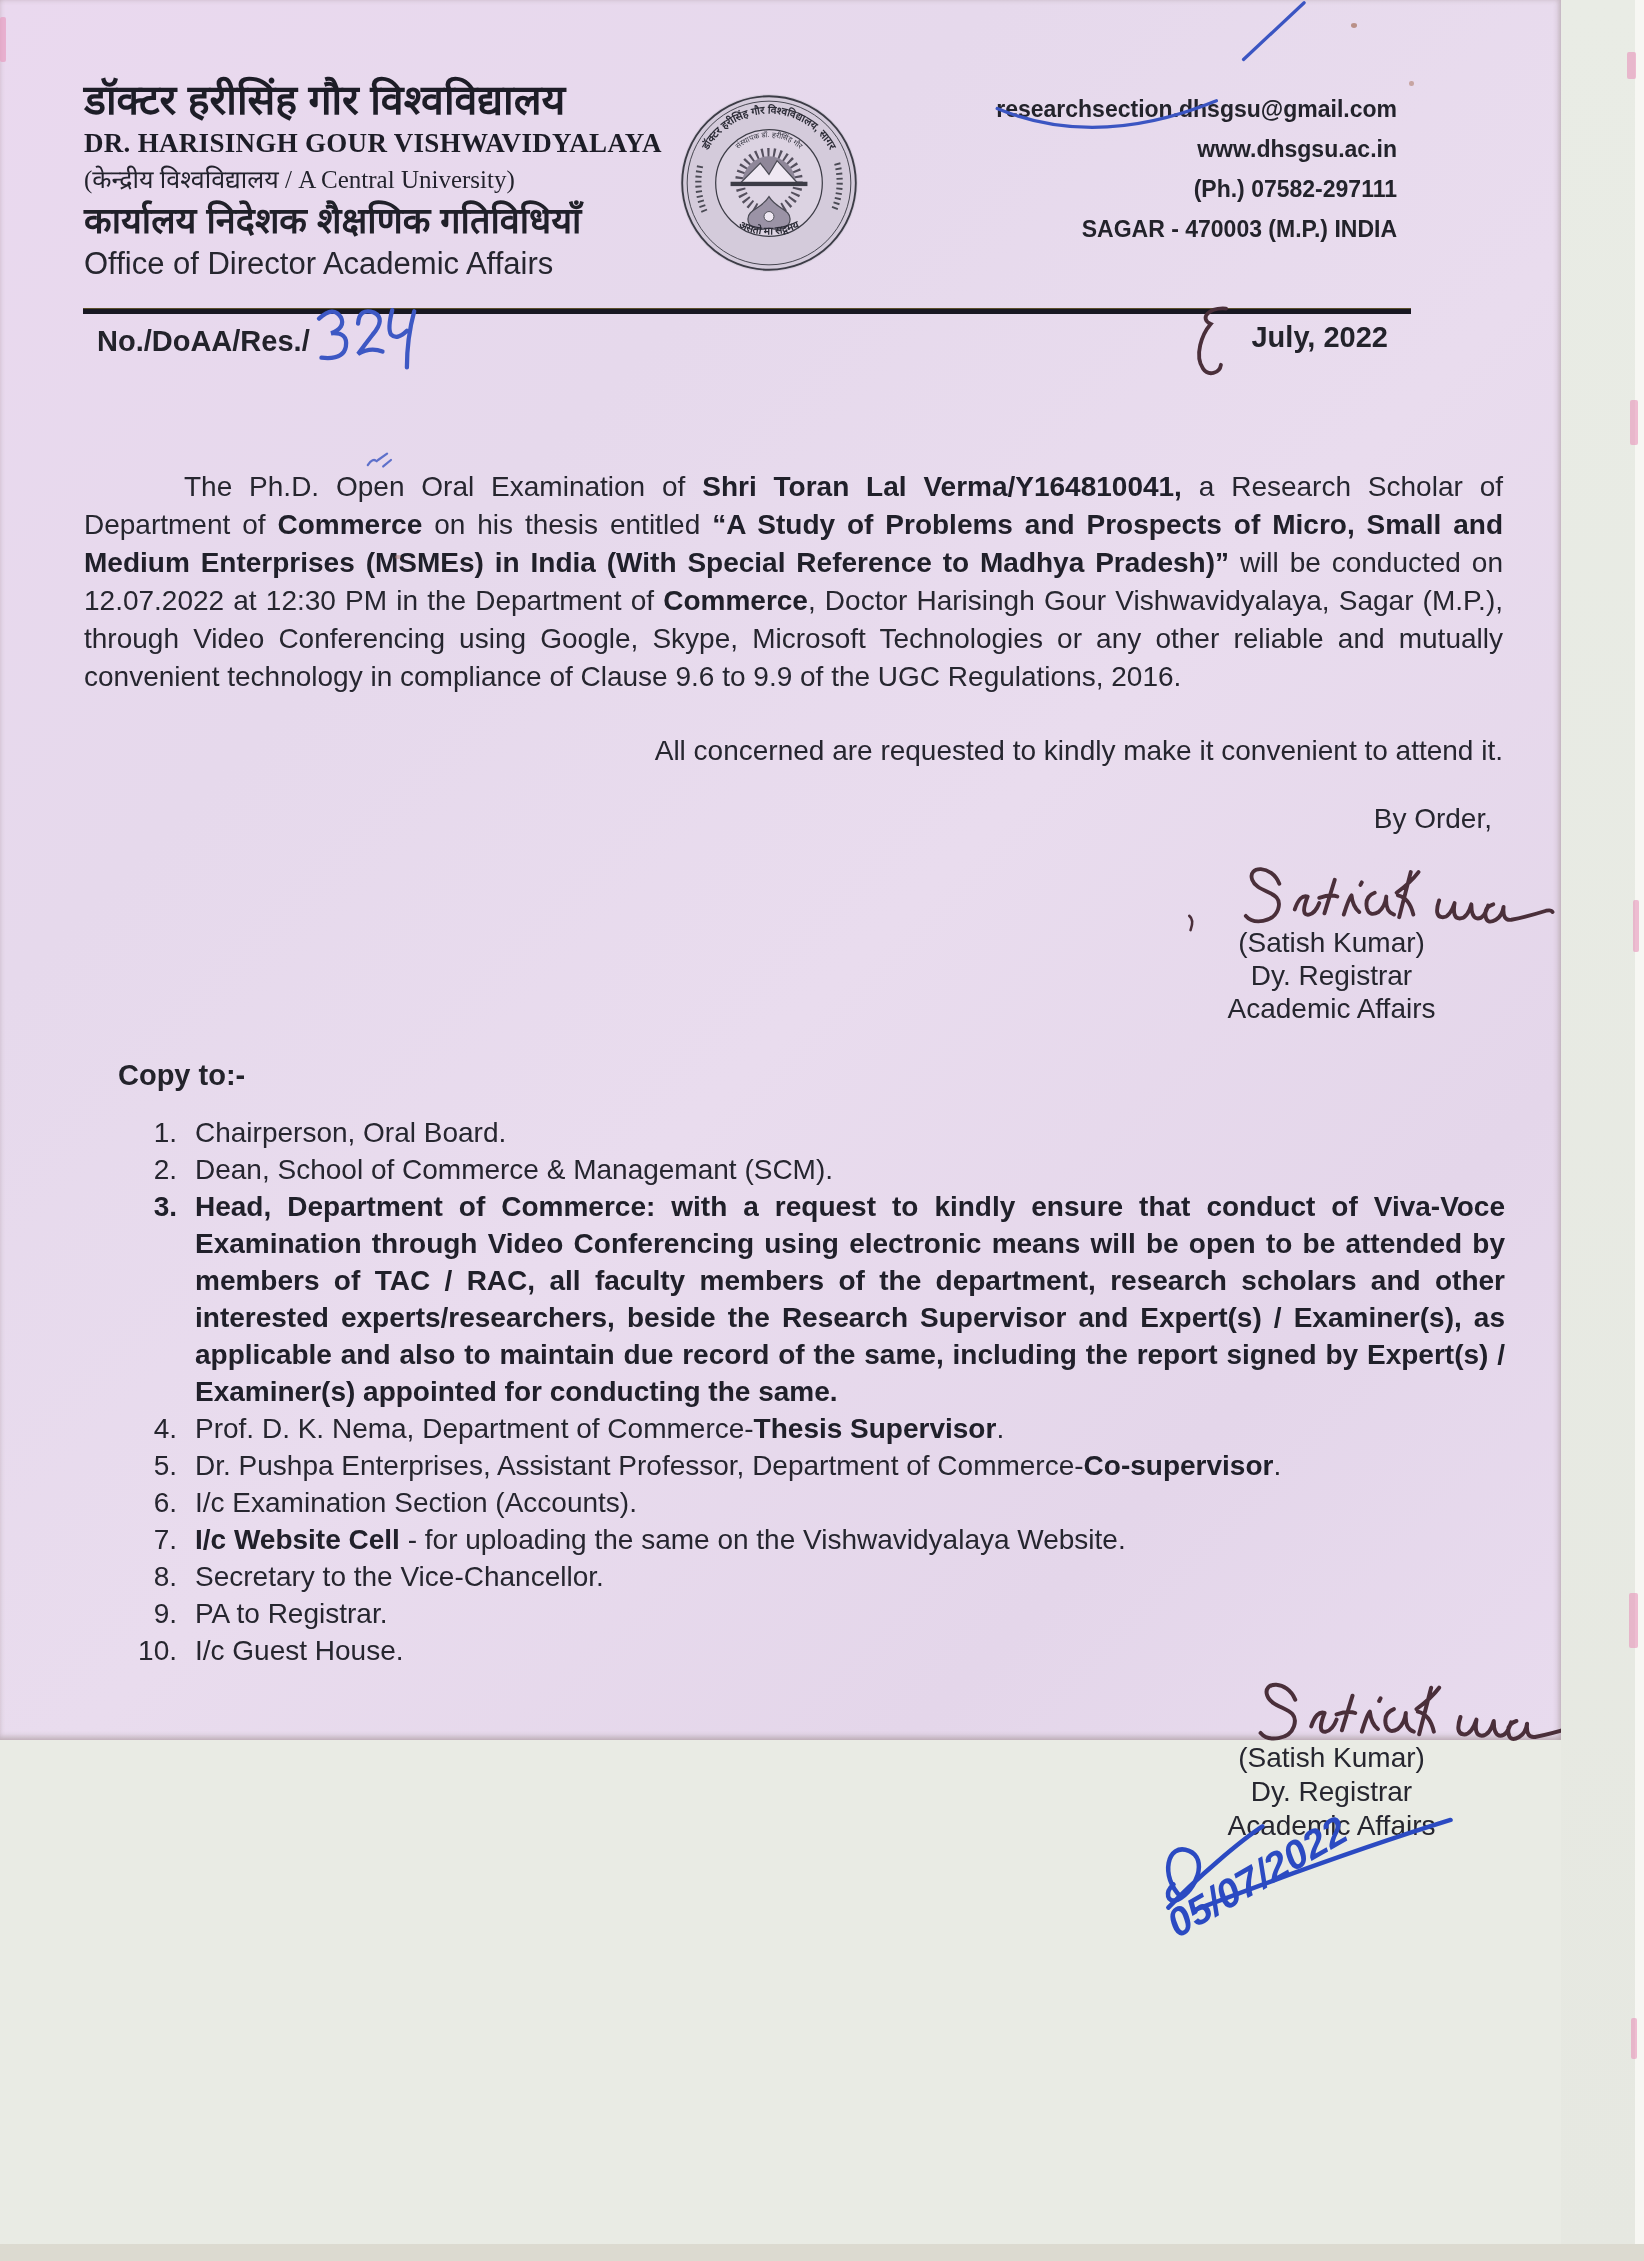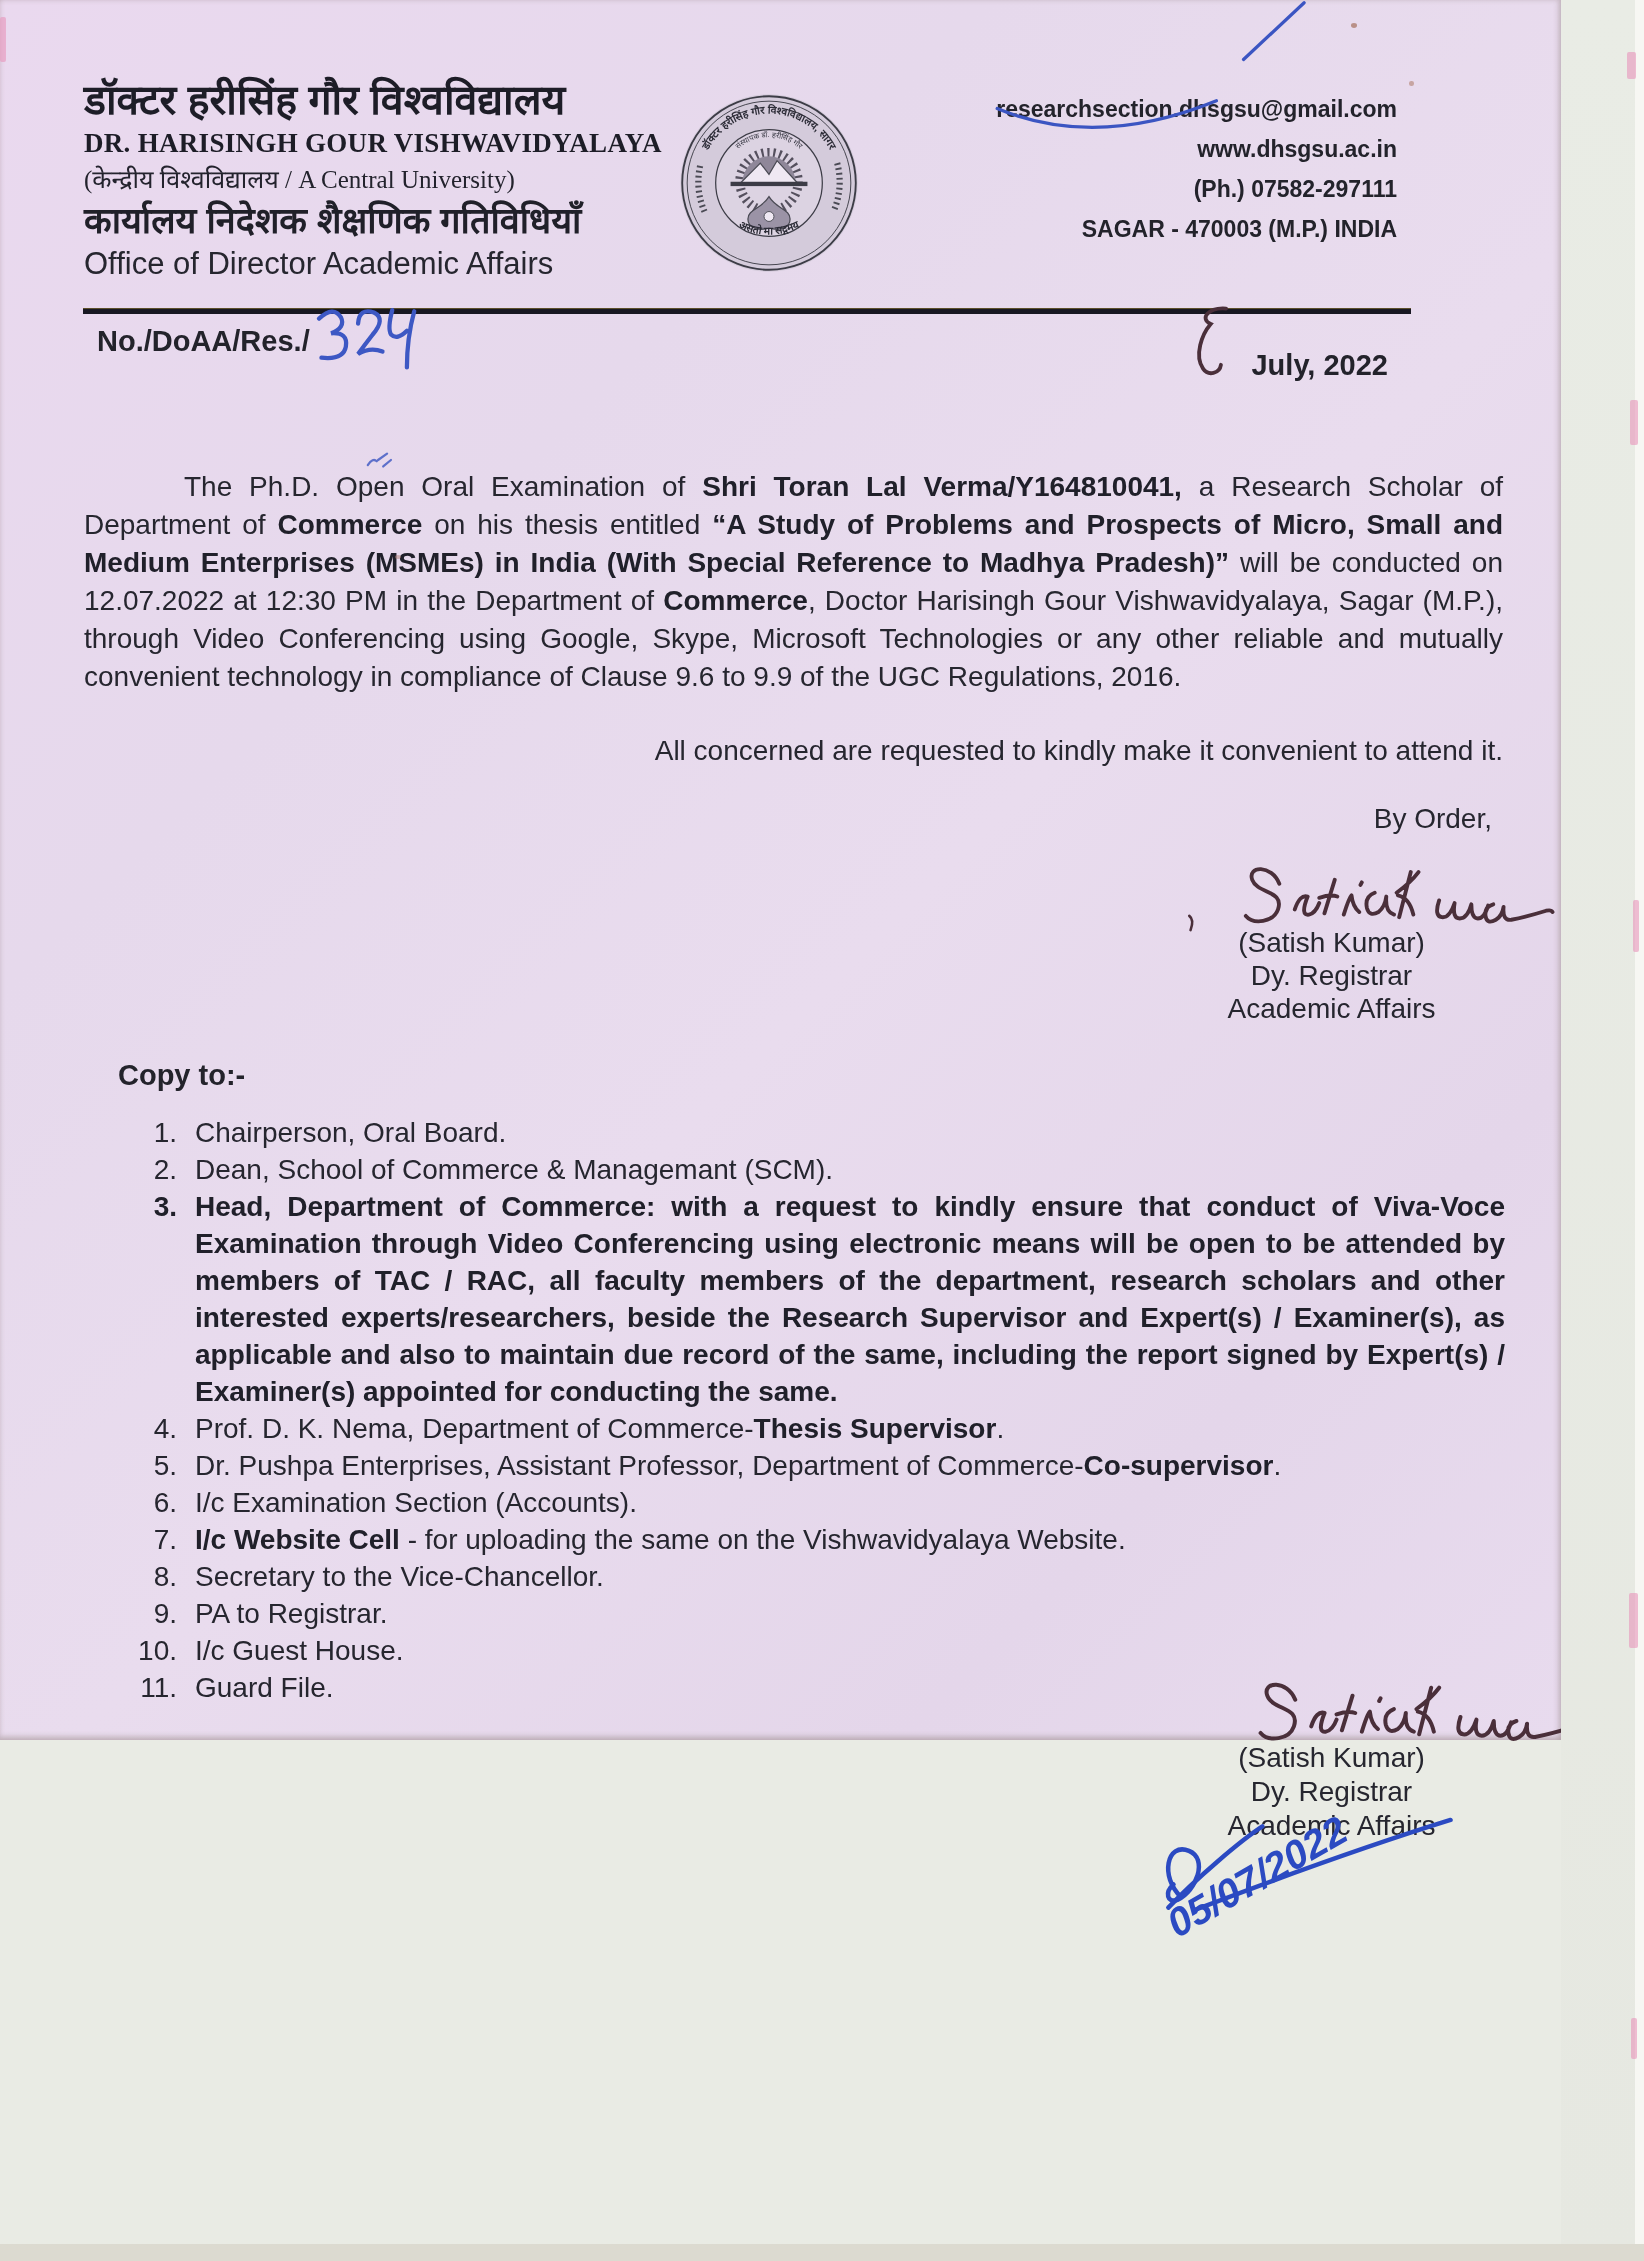--- a/index.html
+++ b/index.html
@@ -29,21 +29,21 @@
   .hdr-office{font-size:31px;line-height:39px;color:#26262f;}
   .seal{position:absolute;left:676px;top:90px;width:186px;height:186px;}
   .contact{position:absolute;left:903px;top:89px;width:494px;text-align:right;font-weight:bold;font-size:23px;line-height:40px;color:#23232b;}
   .penmarks-top{position:absolute;left:903px;top:0;width:494px;height:168px;pointer-events:none;}
 
   .rule{position:absolute;left:83px;top:308px;width:1328px;height:4.5px;background:#181822;border-top:1.3px solid rgba(150,125,50,.55);}
 
   
   .ref-label{position:absolute;left:84px;top:325px;font-size:29px;font-weight:bold;margin-left:13px;}
   .ref-num{position:absolute;left:308px;top:298px;width:116px;height:84px;}
-  .date-line{position:absolute;left:1064px;top:321px;width:324px;text-align:right;font-size:29px;font-weight:bold;margin-top:28px;}
+  .date-line{position:absolute;left:1064px;top:321px;width:324px;text-align:right;font-size:29px;font-weight:bold;}
   .date-five{position:absolute;left:1189px;top:302px;width:46px;height:77px;}
 
   .notice-wrap{position:absolute;left:84px;top:375px;width:1419px;text-align:center;}
   .notice{display:inline-block;font-size:30px;font-weight:bold;letter-spacing:0.6px;border-bottom:3.9px solid #1b1b25;padding:0 3.9px 3.9px 3.9px;}
 
   .para{position:absolute;left:84px;width:1419px;font-size:28px;line-height:38px;text-align:justify;color:#26262f;}
   .para1{top:468px;text-indent:100px;}
   .para2{top:732px;text-indent:100px;text-align:right;}
   .b{font-weight:bold;color:#20202a;}
 
@@ -215,24 +215,20 @@
       <div class="copy-row">
         <span class="copy-num">9.</span>
         <span class="copy-txt"><span>PA to Registrar.</span></span>
       </div>
 
       <div class="copy-row">
         <span class="copy-num">10.</span>
         <span class="copy-txt"><span>I/c Guest House.</span></span>
       </div>
 
-      <div class="copy-row">
-        <span class="copy-num">11.</span>
-        <span class="copy-txt"><span>Guard File.</span></span>
-      </div>
     </div>
 
   <svg class="sig-svg sig2" viewBox="0 0 560 155" width="361" height="100">
     <use href="#sig-path" width="560" height="155"></use>
   </svg>
   <div class="sigblock s2">
     <div>(Satish Kumar)</div>
     <div>Dy. Registrar</div>
     <div>Academic Affairs</div>
   </div>

